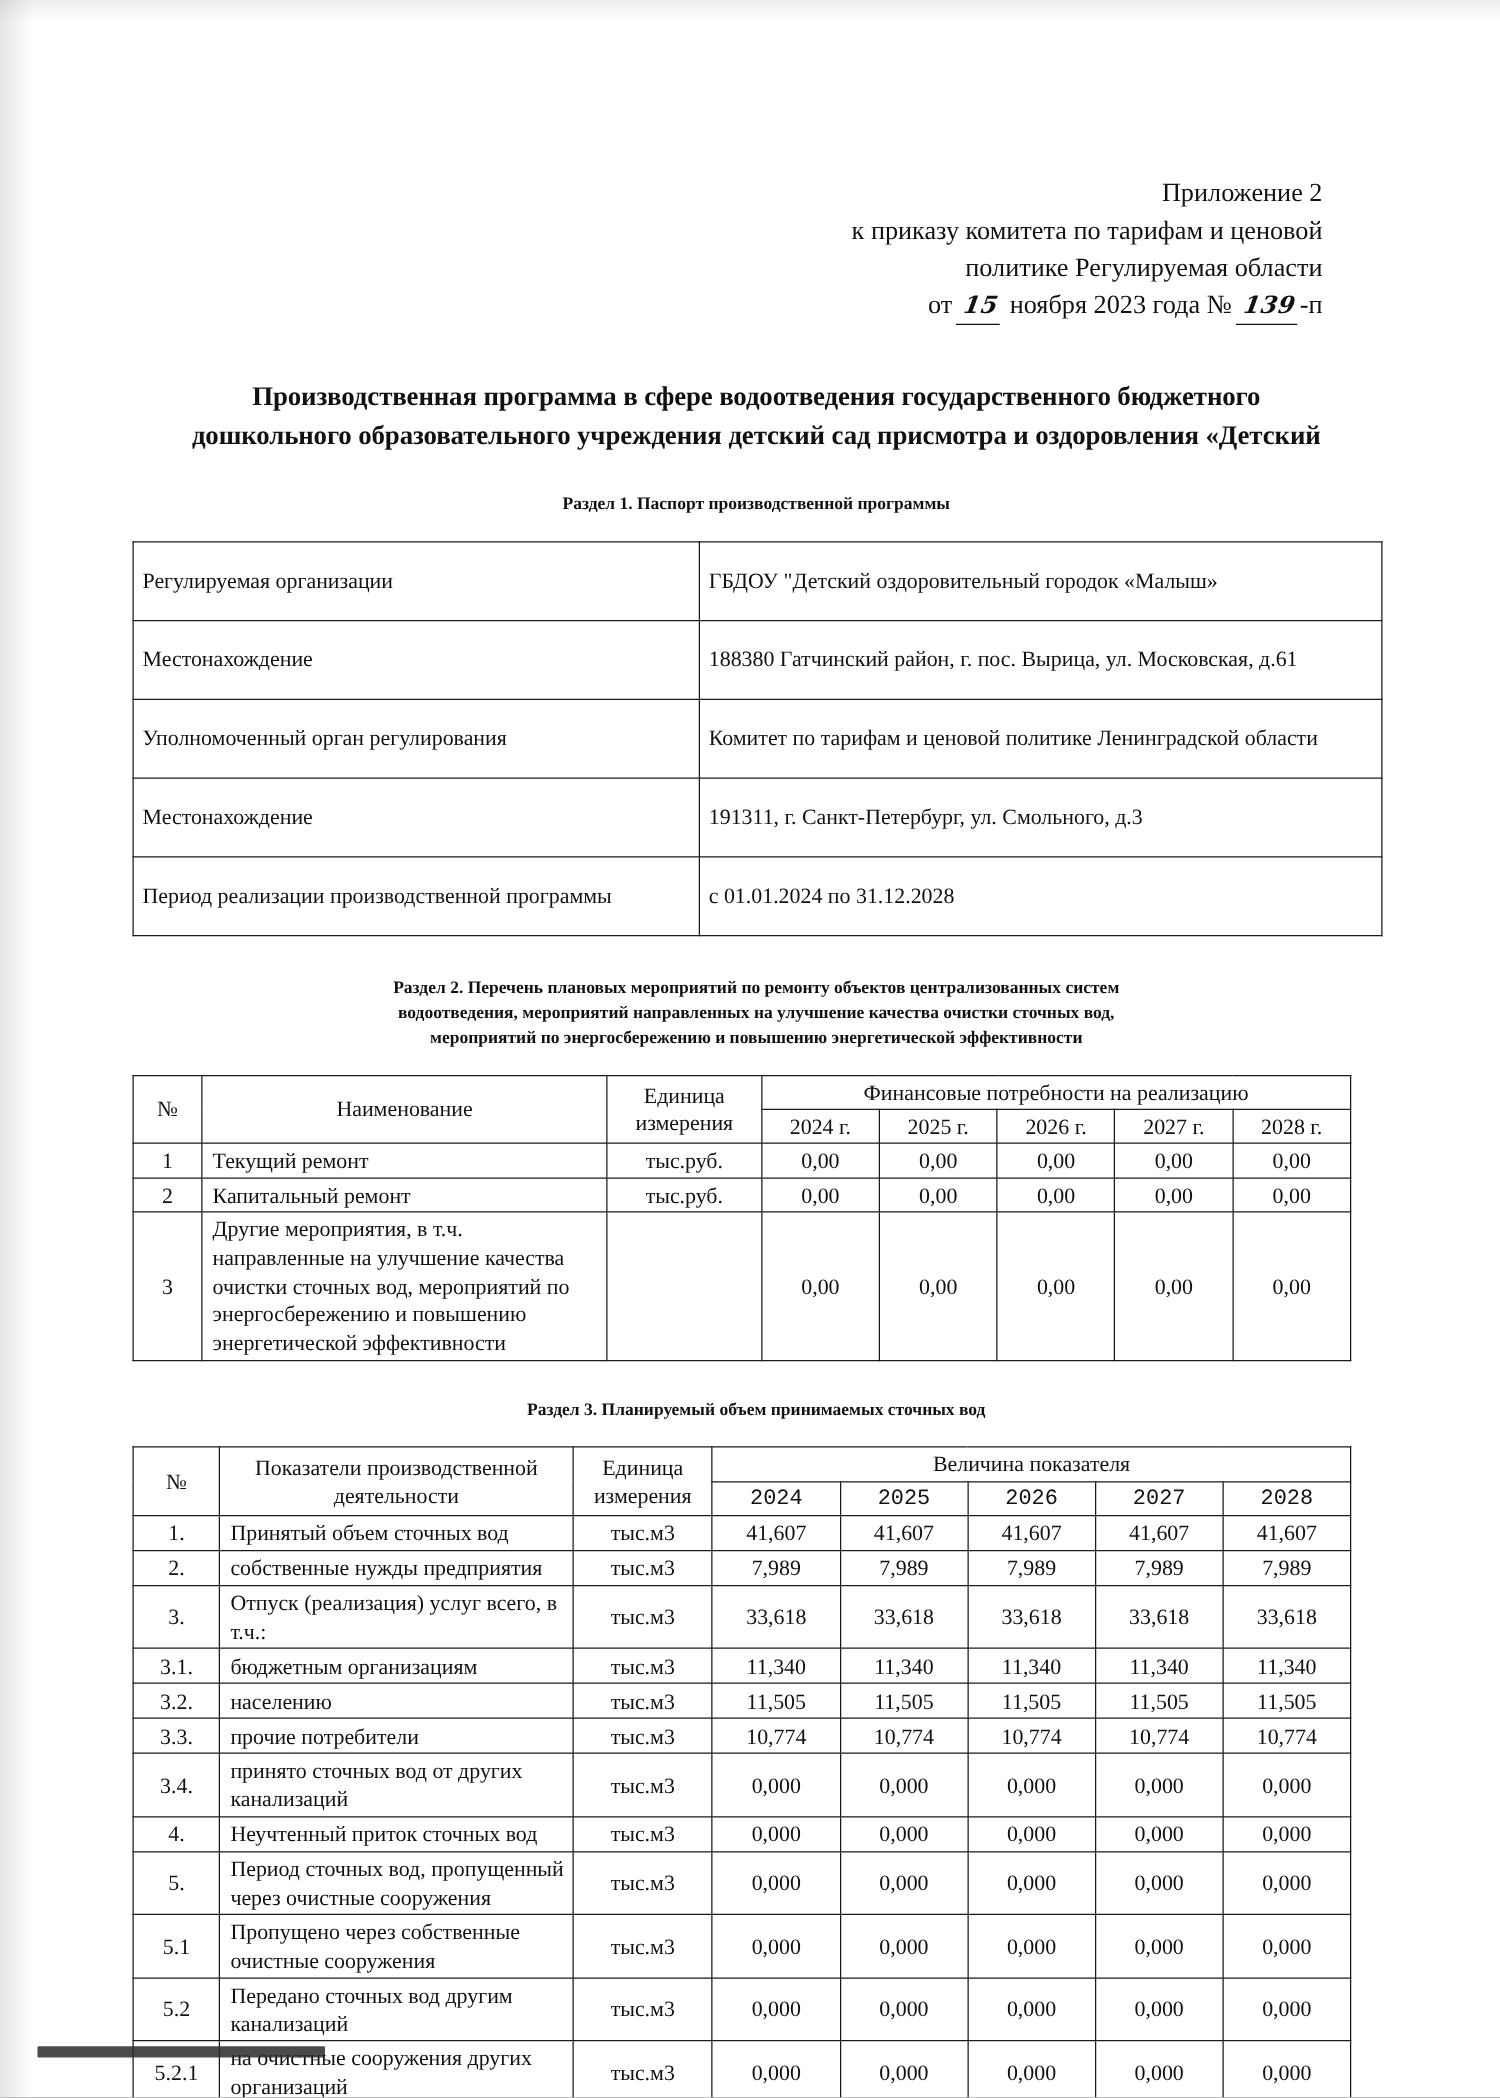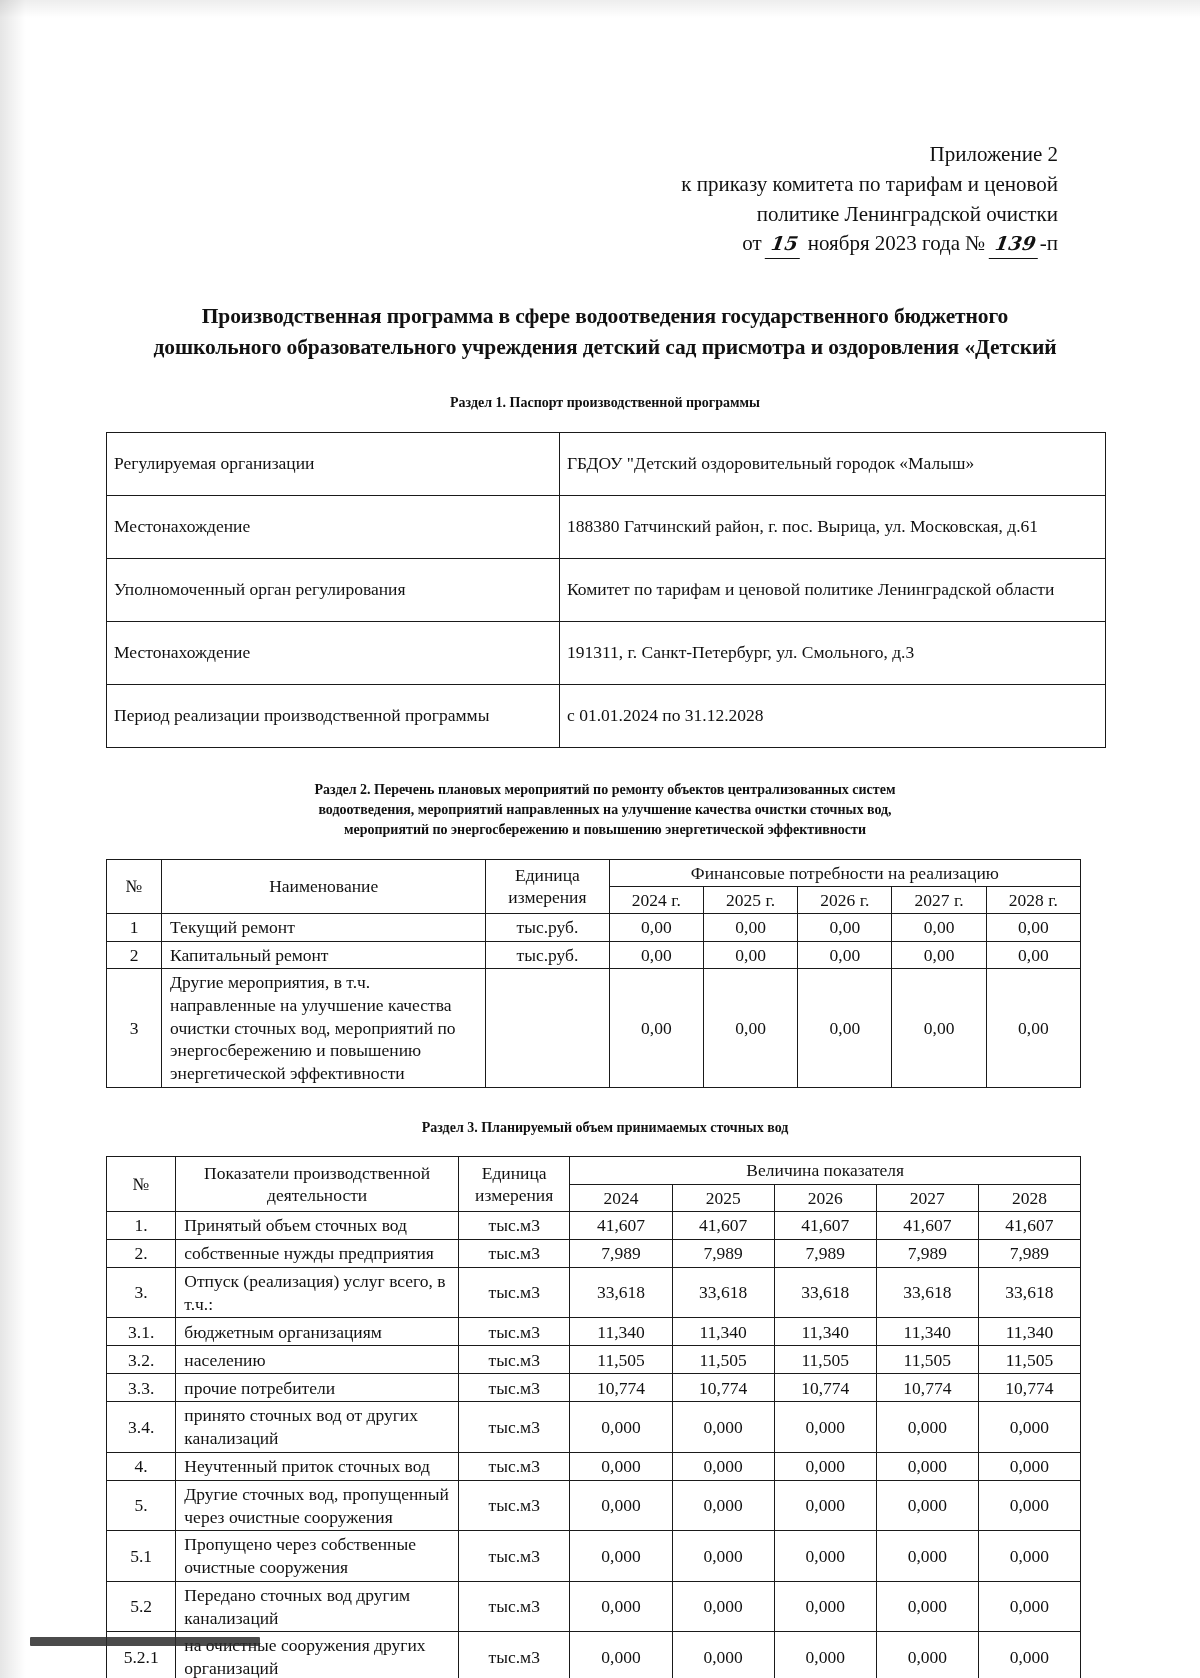--- a/index.html
+++ b/index.html
@@ -114,41 +114,41 @@
   .t-sec2 .c-un  { width: 118px; }
   .t-sec2 .c-yr  { width: 92px; }
 
   
   .t-sec3 { width: 975px; margin-left: 6px; }
   .t-sec3 th, .t-sec3 td { text-align: center; }
   .t-sec3 td.nm { text-align: left; padding-left: 8px; }
   .t-sec3 .c-no { width: 62px; }
   .t-sec3 .c-nm { width: 305px; font-family: Liberation Serif, serif; }
   .t-sec3 .c-un { width: 104px; }
-  .t-sec3 .c-yr { width: 100px; }
+  .t-sec3 .c-yr { width: 100px; font-family: Liberation Mono, monospace; }
   .t-sec3 td { height: 23px; }
 
   .hrow { height: 22px; }
   .tall2 { height: 44px; }
   .tall-big { height: 106px; }
   .nm2 { line-height: 1.3; }
 </style>
 </head>
 <body>
 
 <div class="page">
   <div class="scan-edge-left"></div>
   <div class="scan-edge-top"></div>
 
   <div class="content">
 
     <div class="doc-header">
       <div>Приложение 2</div>
       <div>к приказу комитета по тарифам и ценовой</div>
-      <div>политике Ленинградской очистки</div>
+      <div>политике Регулируемая области</div>
       <div class="date-line">
         <span>от</span>
         <span class="hw">15</span>
         <span>ноября 2023 года №</span>
         <span class="hw">139</span><span>-п</span>
       </div>
     </div>
 
     <h1 class="doc-title">
       <span>Производственная программа в сфере водоотведения  государственного бюджетного</span><br>
@@ -341,21 +341,21 @@
           <td class="nm">Неучтенный приток сточных вод</td>
           <td>тыс.м3</td>
           <td>0,000</td>
           <td>0,000</td>
           <td>0,000</td>
           <td>0,000</td>
           <td>0,000</td>
         </tr>
         <tr class="tall2">
           <td>5.</td>
-          <td class="nm nm2">Другие сточных вод, пропущенный через очистные сооружения</td>
+          <td class="nm nm2">Период сточных вод, пропущенный через очистные сооружения</td>
           <td>тыс.м3</td>
           <td>0,000</td>
           <td>0,000</td>
           <td>0,000</td>
           <td>0,000</td>
           <td>0,000</td>
         </tr>
         <tr class="tall2">
           <td>5.1</td>
           <td class="nm nm2">Пропущено через собственные очистные сооружения</td>

